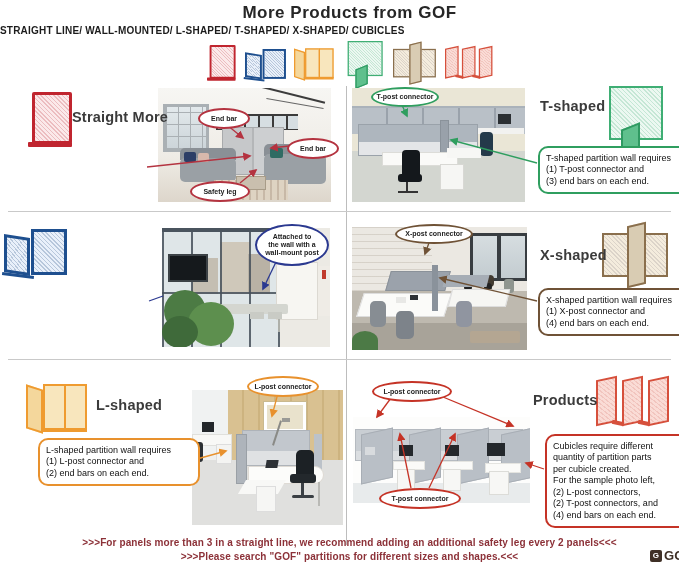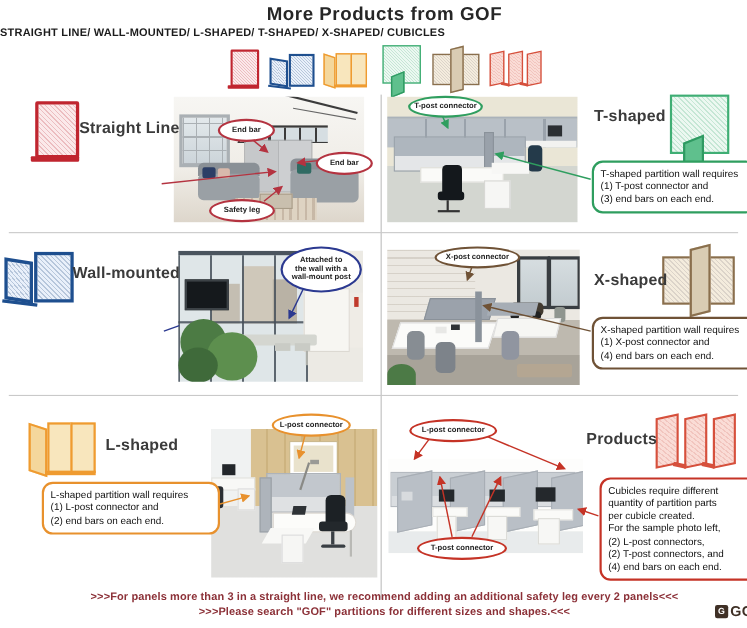--- a/index.html
+++ b/index.html
@@ -115,21 +115,21 @@
   </div>
 
   <div class="vline"></div>
   <div class="hline" style="top:211px"></div>
   <div class="hline" style="top:359px"></div>
 
   <div class="ic ic-straight" style="position:absolute;left:28px;top:92px">
       <div class="pnl"></div>
       <div class="base"></div>
     </div>
-  <div class="sec-title" style="left:72px;top:109px">Straight Line</div>
+  <div class="sec-title" style="left:72px;top:109px">Straight More</div>
   <div class="photo" style="left:158px;top:88px;width:173px;height:114px;background:linear-gradient(180deg,#f7f6f3 0%,#efece6 60%,#ddd6cb 100%)">
     <div class="s" style="left:96px;top:5px;width:72px;height:2px;background:#3c3c3c;transform:rotate(14deg)"></div>
     <div class="s" style="left:108px;top:15px;width:58px;height:1px;background:#666;transform:rotate(10deg)"></div>
     <div class="s" style="left:5px;top:16px;width:40px;height:42px;border:3px solid #aab0b4;background:repeating-linear-gradient(90deg,#aab0b4 0 1px,transparent 1px 12px),repeating-linear-gradient(0deg,#aab0b4 0 1px,transparent 1px 12px),linear-gradient(#e3e9ec,#ccd4d9)"></div>
     <div class="s" style="left:58px;top:26px;width:82px;height:13px;border-top:2px solid #3b3b3b;border-bottom:1px solid #3b3b3b;background:repeating-linear-gradient(90deg,#3b3b3b 0 2px,#d6dee2 2px 14px)"></div>
     <div class="s" style="left:64px;top:39px;width:60px;height:46px;border:1px solid #a8aaac;background:linear-gradient(90deg,#c6c8ca 0 49%,#b4b6b8 49% 51%,#cdcfd1 51%)"></div>
     <div class="s" style="left:22px;top:60px;width:56px;height:12px;background:#8a9096;border-radius:5px 5px 0 0"></div>
     <div class="s" style="left:22px;top:70px;width:56px;height:24px;background:#9aa0a5;border-radius:5px"></div>
     <div class="s" style="left:26px;top:64px;width:12px;height:10px;background:#2c3e66;border-radius:2px"></div>
     <div class="s" style="left:40px;top:65px;width:11px;height:9px;background:#d8b9ac;border-radius:2px"></div>
@@ -166,21 +166,20 @@
     </div>
   <div class="box" style="left:538px;top:146px;width:134px;border-color:#2f9e5f">T-shaped partition wall requires
 (1) T-post connector and
 (3) end bars on each end.</div>
 
   <div class="ic ic-wall" style="position:absolute;left:4px;top:229px">
       <div class="p1"></div>
       <div class="p2"></div>
       <div class="base"></div>
     </div>
-  <div class="sec-title" style="left:66px;top:241px">Wall-mounted</div>
   <div class="photo" style="left:162px;top:228px;width:168px;height:119px;background:#dfe6e8">
     <div class="s" style="left:58px;top:14px;width:30px;height:52px;background:#cfc8ba"></div>
     <div class="s" style="left:86px;top:26px;width:22px;height:40px;background:#b9b2a5"></div>
     <div class="s" style="left:30px;top:30px;width:26px;height:36px;background:#c4beb2"></div>
     <div class="s" style="left:0;top:0;width:120px;height:119px;border-top:4px solid #4a545e;background:repeating-linear-gradient(90deg,rgba(70,80,90,.85) 0 2px,transparent 2px 29px)"></div>
     <div class="s" style="left:0;top:64px;width:120px;height:2px;background:rgba(70,80,90,.85)"></div>
     <div class="s" style="left:6px;top:26px;width:36px;height:24px;border:2px solid #3c4246;background:#15191c"></div>
     <div class="s" style="left:118px;top:0;width:50px;height:119px;background:#eceae4"></div>
     <div class="s" style="left:114px;top:34px;width:40px;height:56px;border:1px solid #dcd9d2;background:#f7f6f2"></div>
     <div class="s" style="left:156px;top:38px;width:12px;height:50px;background:#efece6"></div>

